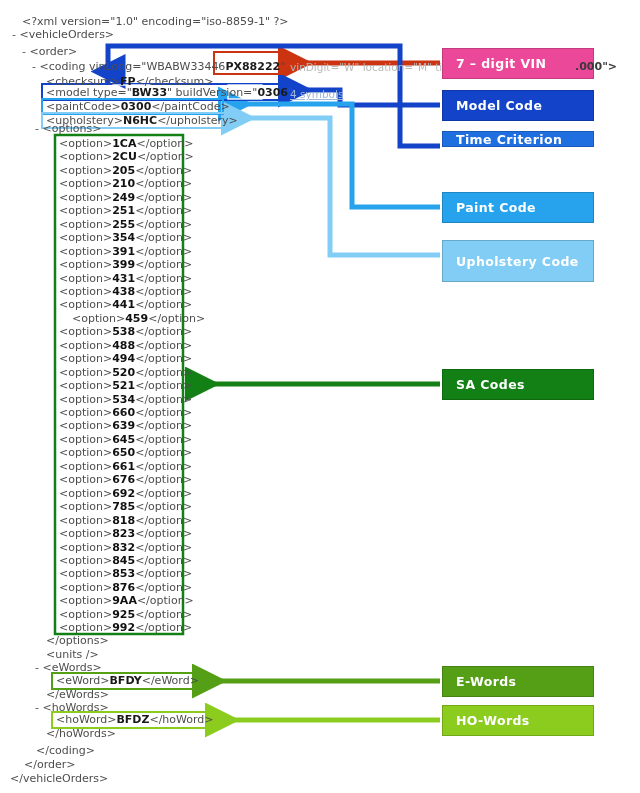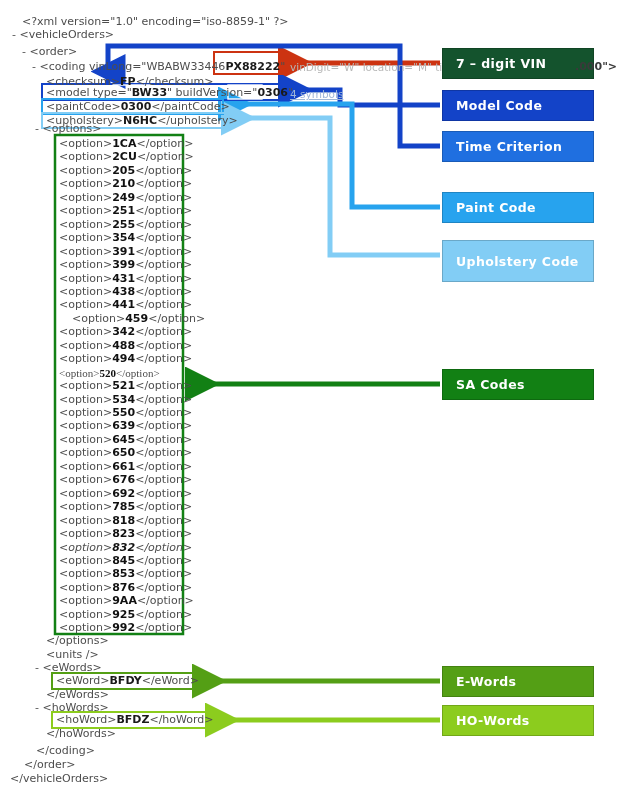--- a/index.html
+++ b/index.html
@@ -186,66 +186,66 @@
     <div class="optrow" style="top: 190.8px;"><span>&lt;option&gt;</span><b>249</b><span>&lt;/option&gt;</span></div>
     <div class="optrow" style="top: 204.25px;"><span>&lt;option&gt;</span><b>251</b><span>&lt;/option&gt;</span></div>
     <div class="optrow" style="top: 217.7px;"><span>&lt;option&gt;</span><b>255</b><span>&lt;/option&gt;</span></div>
     <div class="optrow" style="top: 231.15px;"><span>&lt;option&gt;</span><b>354</b><span>&lt;/option&gt;</span></div>
     <div class="optrow" style="top: 244.6px;"><span>&lt;option&gt;</span><b>391</b><span>&lt;/option&gt;</span></div>
     <div class="optrow" style="top: 258.05px;"><span>&lt;option&gt;</span><b>399</b><span>&lt;/option&gt;</span></div>
     <div class="optrow" style="top: 271.5px;"><span>&lt;option&gt;</span><b>431</b><span>&lt;/option&gt;</span></div>
     <div class="optrow" style="top: 284.95px;"><span>&lt;option&gt;</span><b>438</b><span>&lt;/option&gt;</span></div>
     <div class="optrow" style="top: 298.4px;"><span>&lt;option&gt;</span><b>441</b><span>&lt;/option&gt;</span></div>
     <div class="optrow" style="top: 311.85px; margin-left: 13px;"><span>&lt;option&gt;</span><b>459</b><span>&lt;/option&gt;</span></div>
-    <div class="optrow" style="top: 325.3px;"><span>&lt;option&gt;</span><b>342</b><span>&lt;/option&gt;</span></div>
+    <div class="optrow" style="top: 325.3px;"><span>&lt;option&gt;</span><b>538</b><span>&lt;/option&gt;</span></div>
     <div class="optrow" style="top: 338.75px;"><span>&lt;option&gt;</span><b>488</b><span>&lt;/option&gt;</span></div>
     <div class="optrow" style="top: 352.2px;"><span>&lt;option&gt;</span><b>494</b><span>&lt;/option&gt;</span></div>
-    <div class="optrow" style="top: 365.65px; font-family: Liberation Serif, serif;"><span>&lt;option&gt;</span><b>520</b><span>&lt;/option&gt;</span></div>
+    <div class="optrow" style="top: 365.65px;"><span>&lt;option&gt;</span><b>520</b><span>&lt;/option&gt;</span></div>
     <div class="optrow" style="top: 379.1px;"><span>&lt;option&gt;</span><b>521</b><span>&lt;/option&gt;</span></div>
     <div class="optrow" style="top: 392.55px;"><span>&lt;option&gt;</span><b>534</b><span>&lt;/option&gt;</span></div>
-    <div class="optrow" style="top: 406px;"><span>&lt;option&gt;</span><b>550</b><span>&lt;/option&gt;</span></div>
+    <div class="optrow" style="top: 406px;"><span>&lt;option&gt;</span><b>660</b><span>&lt;/option&gt;</span></div>
     <div class="optrow" style="top: 419.45px;"><span>&lt;option&gt;</span><b>639</b><span>&lt;/option&gt;</span></div>
     <div class="optrow" style="top: 432.9px;"><span>&lt;option&gt;</span><b>645</b><span>&lt;/option&gt;</span></div>
     <div class="optrow" style="top: 446.35px;"><span>&lt;option&gt;</span><b>650</b><span>&lt;/option&gt;</span></div>
     <div class="optrow" style="top: 459.8px;"><span>&lt;option&gt;</span><b>661</b><span>&lt;/option&gt;</span></div>
     <div class="optrow" style="top: 473.25px;"><span>&lt;option&gt;</span><b>676</b><span>&lt;/option&gt;</span></div>
     <div class="optrow" style="top: 486.7px;"><span>&lt;option&gt;</span><b>692</b><span>&lt;/option&gt;</span></div>
     <div class="optrow" style="top: 500.15px;"><span>&lt;option&gt;</span><b>785</b><span>&lt;/option&gt;</span></div>
     <div class="optrow" style="top: 513.6px;"><span>&lt;option&gt;</span><b>818</b><span>&lt;/option&gt;</span></div>
     <div class="optrow" style="top: 527.05px;"><span>&lt;option&gt;</span><b>823</b><span>&lt;/option&gt;</span></div>
-    <div class="optrow" style="top: 540.5px; font-style: italic;"><span>&lt;option&gt;</span><b>832</b><span>&lt;/option&gt;</span></div>
+    <div class="optrow" style="top: 540.5px;"><span>&lt;option&gt;</span><b>832</b><span>&lt;/option&gt;</span></div>
     <div class="optrow" style="top: 553.95px;"><span>&lt;option&gt;</span><b>845</b><span>&lt;/option&gt;</span></div>
     <div class="optrow" style="top: 567.4px;"><span>&lt;option&gt;</span><b>853</b><span>&lt;/option&gt;</span></div>
     <div class="optrow" style="top: 580.85px;"><span>&lt;option&gt;</span><b>876</b><span>&lt;/option&gt;</span></div>
     <div class="optrow" style="top: 594.3px;"><span>&lt;option&gt;</span><b>9AA</b><span>&lt;/option&gt;</span></div>
     <div class="optrow" style="top: 607.75px;"><span>&lt;option&gt;</span><b>925</b><span>&lt;/option&gt;</span></div>
     <div class="optrow" style="top: 621.2px;"><span>&lt;option&gt;</span><b>992</b><span>&lt;/option&gt;</span></div>
   </div>
 
 <div class="xml" style="left:46px; top:634px;"><span>&lt;/options&gt;</span></div>
 <div class="xml" style="left:46px; top:648px;"><span>&lt;units /&gt;</span></div>
 <div class="xml" style="left:35px; top:661px;"><span class="tog">-</span> <span>&lt;eWords&gt;</span></div>
 <div class="xml" style="left:56px; top:674px;"><span>&lt;eWord&gt;</span><b>BFDY</b><span>&lt;/eWord&gt;</span></div>
 <div class="xml" style="left:46px; top:688px;"><span>&lt;/eWords&gt;</span></div>
 <div class="xml" style="left:35px; top:701px;"><span class="tog">-</span> <span>&lt;hoWords&gt;</span></div>
 <div class="xml" style="left:56px; top:713px;"><span>&lt;hoWord&gt;</span><b>BFDZ</b><span>&lt;/hoWord&gt;</span></div>
 <div class="xml" style="left:46px; top:727px;"><span>&lt;/hoWords&gt;</span></div>
 <div class="xml" style="left:36px; top:744px;"><span>&lt;/coding&gt;</span></div>
 <div class="xml" style="left:24px; top:758px;"><span>&lt;/order&gt;</span></div>
 <div class="xml" style="left:10px; top:772px;"><span>&lt;/vehicleOrders&gt;</span></div>
 
-<div class="chip outlined" style="left:442px; top:48px;  width:152px; height:31px; background:#14532d;">
+<div class="chip outlined" style="left:442px; top:48px;  width:152px; height:31px; background:#ec4899;">
   <span>7 – digit VIN</span>
 </div>
 
 <div class="chip outlined" style="left:442px; top:90px;  width:152px; height:31px; background:#1343c8;">
   <span>Model Code</span>
 </div>
 
-<div class="chip outlined" style="left:442px; top:131px; width:152px; height:31px; background:#1f6fe0;">
+<div class="chip outlined" style="left:442px; top:131px; width:152px; height:16px; background:#1f6fe0;">
   <span>Time Criterion</span>
 </div>
 
 <div class="chip outlined" style="left:442px; top:192px; width:152px; height:31px; background:#27a3ee;">
   <span>Paint Code</span>
 </div>
 
 <div class="chip outlined" style="left:442px; top:240px; width:152px; height:42px; background:#82cdf5;">
   <span>Upholstery Code</span>
 </div>

